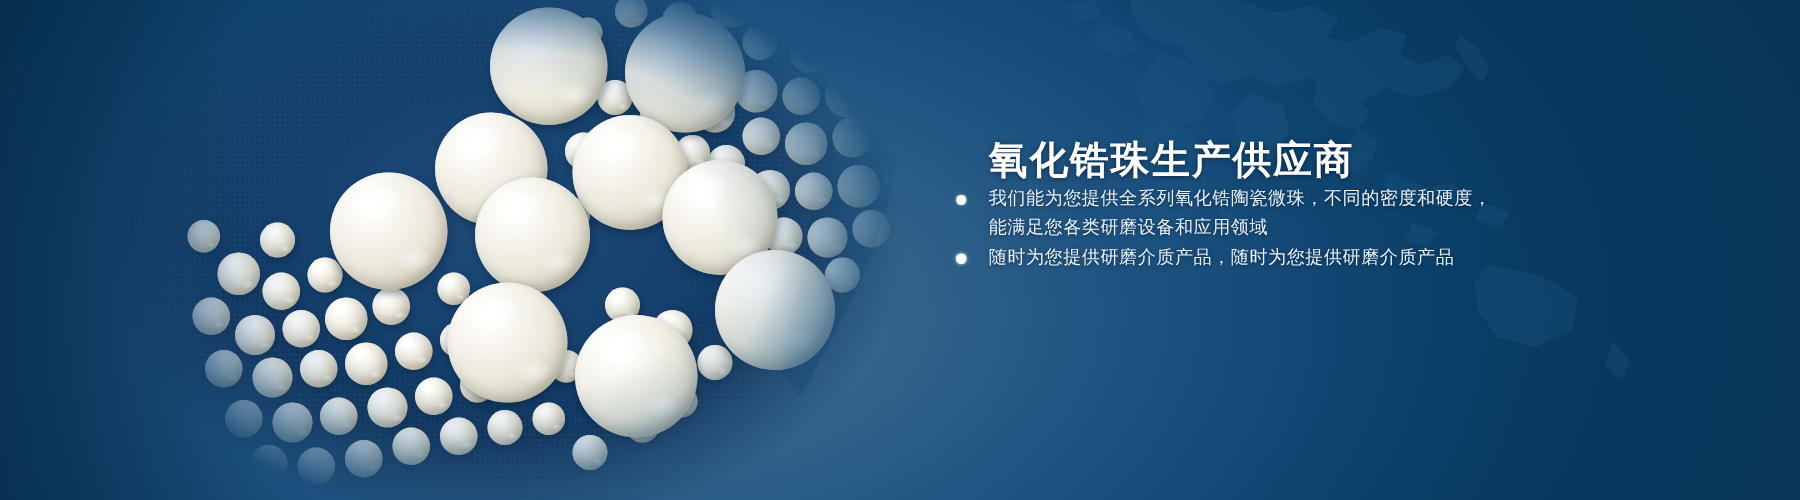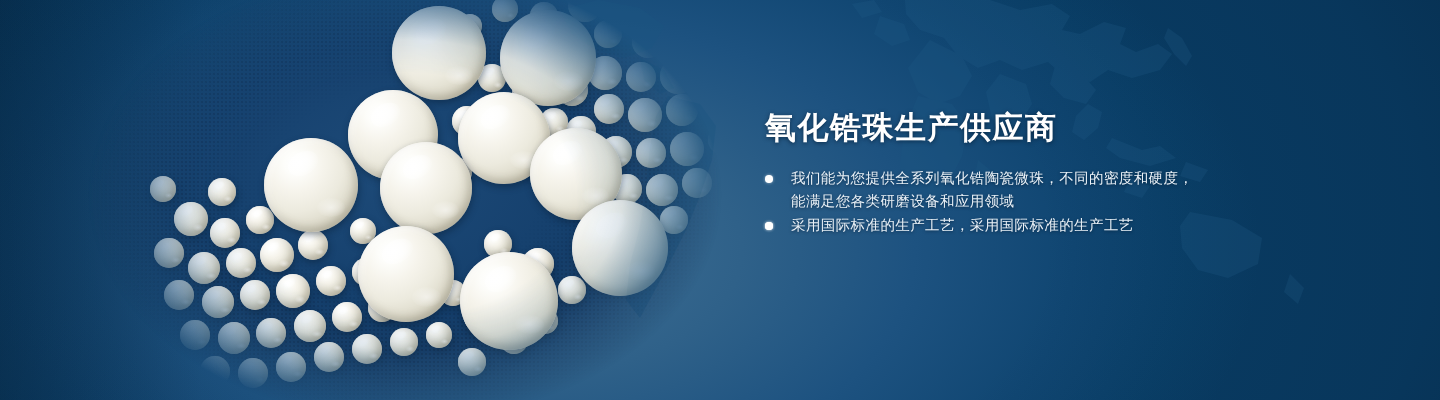--- a/index.html
+++ b/index.html
@@ -116,23 +116,23 @@
     width:520px;
   }
   .headline{
     font-size:31px;
     line-height:40px;
     font-weight:bold;
     color:#ffffff;
     letter-spacing:1.5px;
     text-shadow:0 1px 4px rgba(3,22,42,0.65);
     white-space:nowrap;
+    margin-left:26px;
   }
   .bullets{
-    margin-top:19px;
     list-style:none;
   }
   .bullet{
     position:relative;
     padding-left:26px;
     font-size:14.5px;
     line-height:23px;
     color:#eaf1f7;
     letter-spacing:0.4px;
     text-shadow:0 1px 3px rgba(3,22,42,0.6);
@@ -310,18 +310,18 @@
     <ul class="bullets">
       <li class="bullet">
         <span class="bullet-dot"></span>
         <span>我们能为您提供全系列氧化锆陶瓷微珠，不同的密度和硬度，<br>能满足您各类研磨设备和应用领域</span>
       </li>
       <li class="bullet">
         <span class="bullet-dot"></span>
       </li>
       <li class="bullet">
         <span class="bullet-dot"></span>
-        <span>采用国际标准的生产工艺，采用国际标准的生产工艺</span>
+        <span>随时为您提供研磨介质产品，随时为您提供研磨介质产品</span>
       </li>
     </ul>
   </div>
 
 </div>
 
 </body></html>

